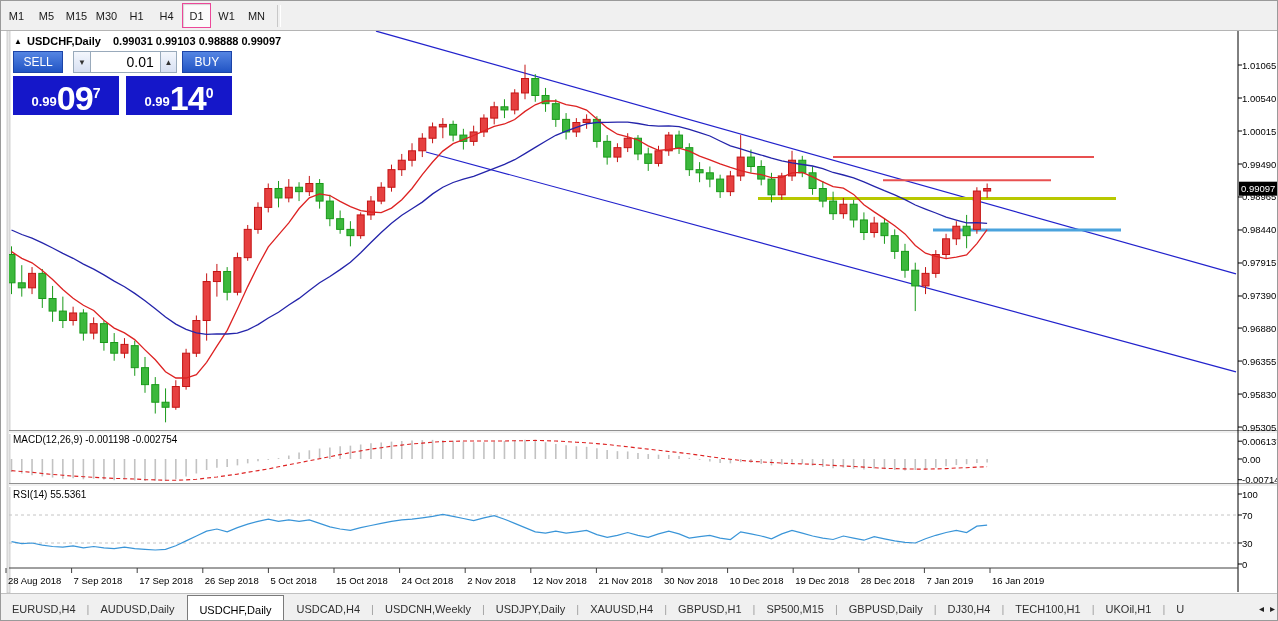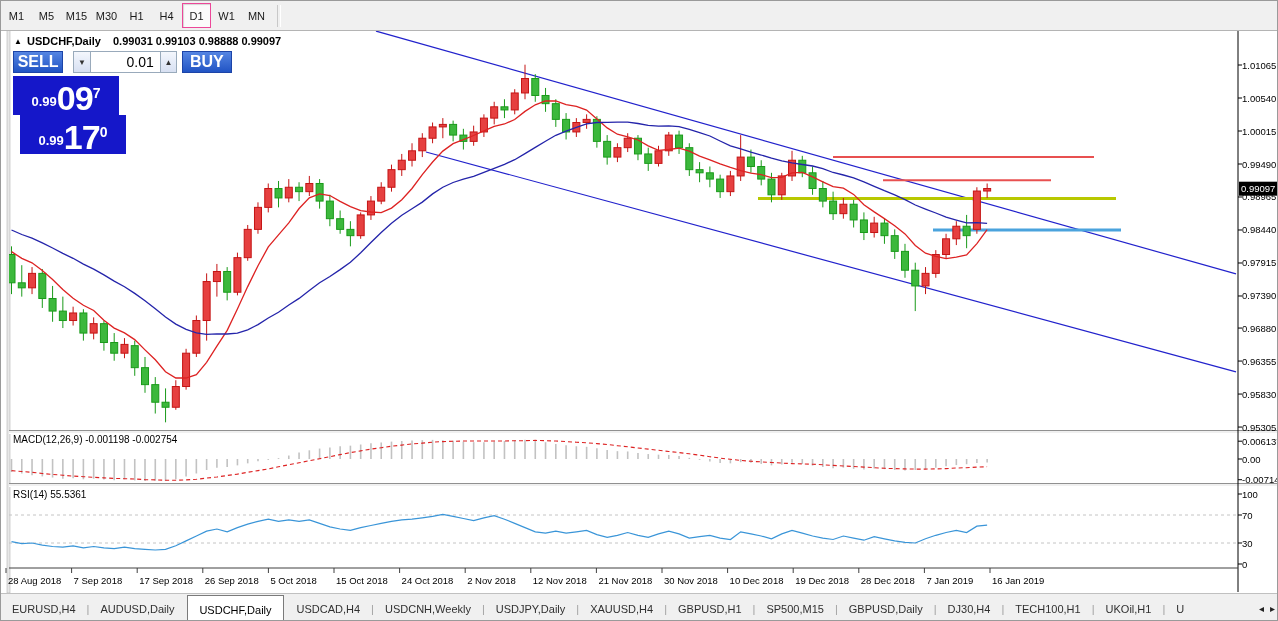--- a/index.html
+++ b/index.html
@@ -7,24 +7,24 @@
   
   .toolbar{position:absolute;left:0;top:0;width:1278px;height:29px;background:#f0f0f0;border-bottom:1px solid #b4b4b4;z-index:5;display:flex;align-items:center;}
   .tfbtn{width:27px;height:23px;margin:0 0 0 1px;display:flex;align-items:center;justify-content:center;font-size:11px;color:#1a1a1a;background:transparent;border:1px solid transparent;cursor:default;}
   .tfbtn.active{background:#fbfbfb;border:1px solid #ec4899;box-shadow:inset 1px 1px 1px rgba(0,0,0,.15);}
   .tb-sep{width:2px;height:22px;margin-left:6px;border-left:1px solid #c8c8c8;border-right:1px solid #fff;}
   
   svg.chart{position:absolute;left:0;top:0;z-index:1;}
   
   .trade-panel{position:absolute;left:12px;top:50px;z-index:6;width:219px;}
   .tp-row1{display:flex;height:22px;}
-  .btn-side{width:55px;height:22px;color:#fff;font-weight:bold;font-size:16px;display:flex;align-items:center;justify-content:center;background:linear-gradient(#5585e2,#2154c4);border:1px solid #1c44a8;box-sizing:border-box;}
+  .btn-side{width:55px;height:22px;color:#fff;font-weight:normal;font-size:12px;display:flex;align-items:center;justify-content:center;background:linear-gradient(#5585e2,#2154c4);border:1px solid #1c44a8;box-sizing:border-box;}
   .spin{width:19px;height:22px;font-size:8px;color:#333;display:flex;align-items:center;justify-content:center;background:linear-gradient(#f4f7fd,#d7e0f2);border:1px solid #9ab;box-sizing:border-box;}
   .vol{width:69px;height:22px;border:1px solid #9ab;border-left:none;border-right:none;box-sizing:border-box;font-size:14px;text-align:right;padding:0 6px 0 0;font-family:"Liberation Sans",sans-serif;}
-  .tp-row2{display:flex;margin-top:3px;flex-direction:column;}
+  .tp-row2{display:flex;margin-top:3px;}
   .pricebox{width:106px;height:39px;background:#1517c9;color:#fff;display:flex;align-items:flex-end;justify-content:center;padding-bottom:3px;box-sizing:border-box;}
   .pricebox.buy{margin-left:7px;}
   .pb-small{font-size:13px;font-weight:bold;line-height:20px;}
   .pb-big{font-size:34px;font-weight:bold;line-height:28px;letter-spacing:-1px;}
   .pb-sup{font-size:14px;font-weight:bold;line-height:34px;align-self:flex-start;}
   
   .tabbar{position:absolute;left:0;top:592px;width:1278px;height:29px;background:#f0f0f0;border-top:1px solid #c0c0c0;z-index:5;display:flex;align-items:stretch;font-size:11px;color:#303030;overflow:hidden;}
   .tab{display:flex;align-items:center;padding:0 11px;white-space:nowrap;cursor:default;}
   .tab.active{background:#fff;border:1px solid #7a7a7a;border-bottom:none;margin:1px 2px 0 2px;color:#000;}
   .tabsep{display:flex;align-items:center;color:#a0a0a0;}
@@ -472,21 +472,21 @@
       <div class="btn-side">BUY</div>
     </div>
     <div class="tp-row2">
       <div class="pricebox">
         <span class="pb-small">0.99</span>
           <span class="pb-big">09</span>
           <span class="pb-sup">7</span>
       </div>
       <div class="pricebox buy">
         <span class="pb-small">0.99</span>
-          <span class="pb-big">17</span>
+          <span class="pb-big">14</span>
           <span class="pb-sup">0</span>
       </div>
     </div>
   </div>
 
   <div class="tabbar" id="tabbar">
       <div class="tab">EURUSD,H4</div>
       <div class="tabsep">|</div>
       <div class="tab">AUDUSD,Daily</div>
       <div class="tab active">USDCHF,Daily</div>

